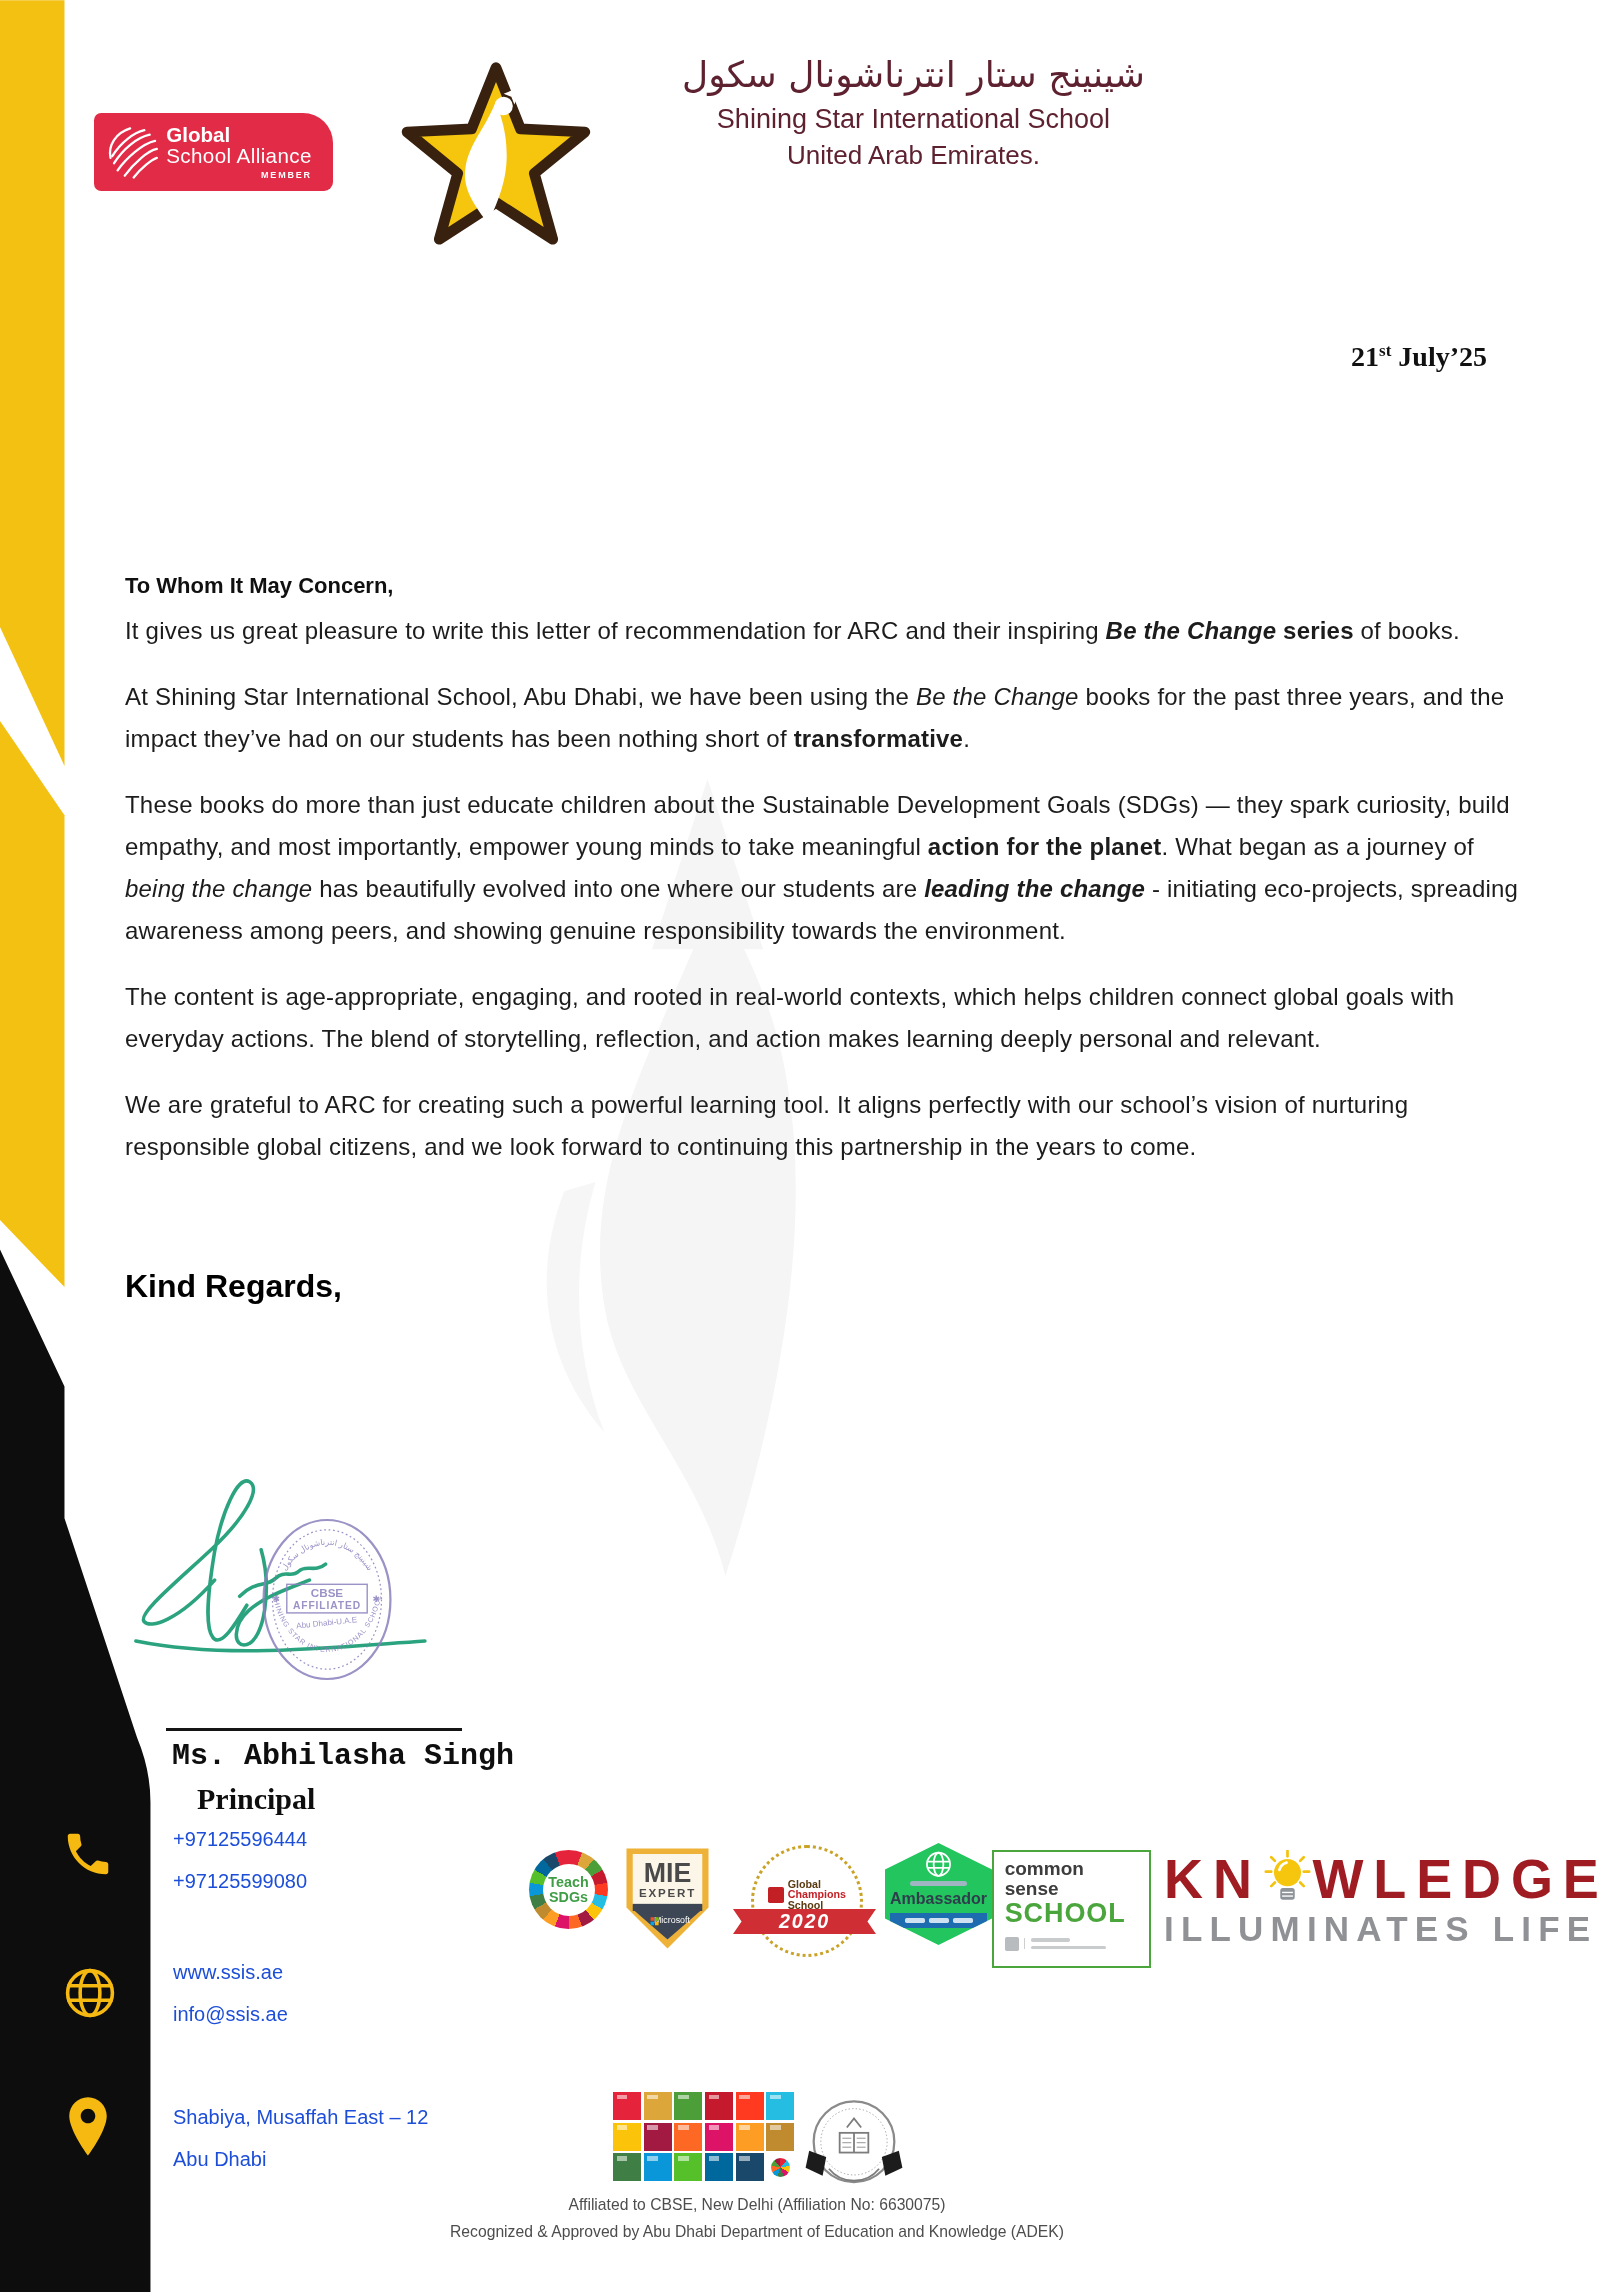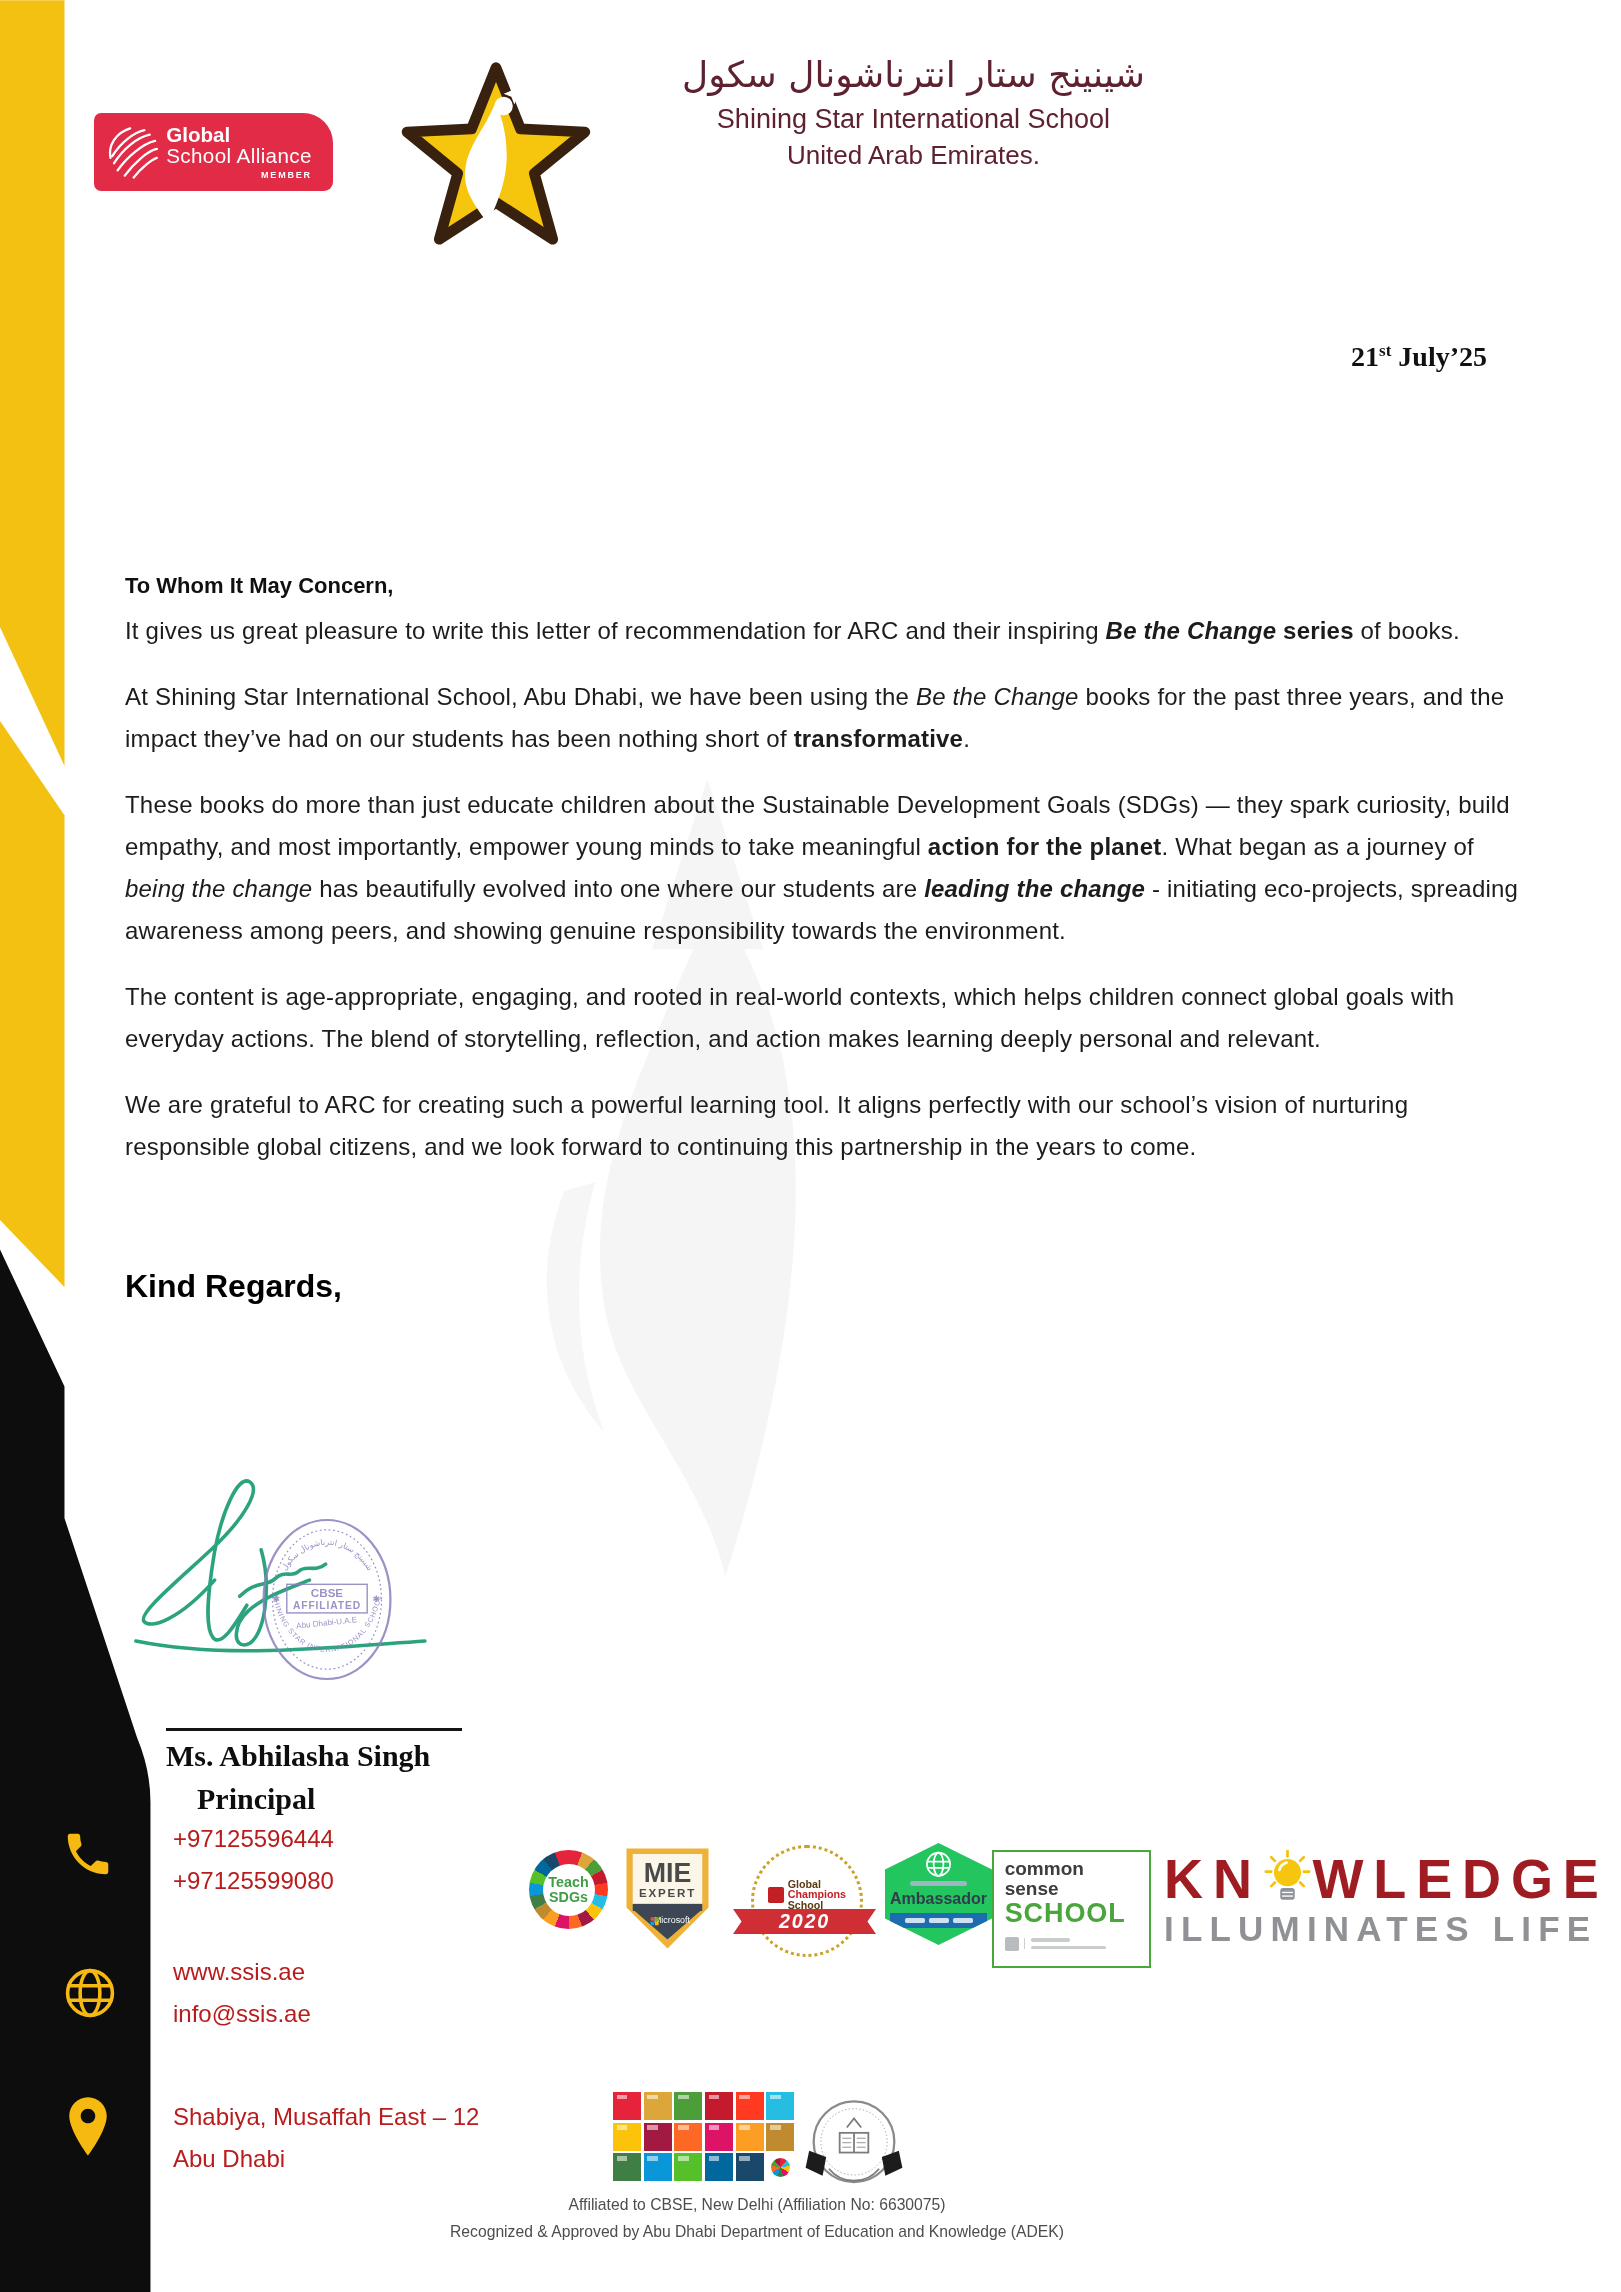--- a/index.html
+++ b/index.html
@@ -30,25 +30,25 @@
   .letter{left:125px;top:573px;width:1404px;color:#1c1c1c;}
   .salutation{text-align:left;font-size:22px;font-weight:bold;color:#101010;margin:0 0 10.7px 0;}
   .para{font-size:24px;line-height:42px;margin:0 0 24px 0;letter-spacing:0.2px;}
   .run-b{font-weight:bold;}
   .run-i{font-style:italic;}
   .run-bi{font-weight:bold;font-style:italic;}
   .closing{font-family:Liberation Sans, sans-serif;font-weight:bold;font-size:32px;color:#000000;margin-top:100px;}
 
   
   .sig-line{left:166px;top:1728px;width:296px;height:2.7px;background:#151515;}
-  .sig-name{left:166px;top:1739px;font-family:Liberation Serif, serif;font-weight:bold;font-size:30px;color:#0e0e0e;}
+  .sig-name{left:172px;top:1739px;font-family:Liberation Mono, monospace;font-weight:bold;font-size:30px;color:#0e0e0e;}
   .sig-title{left:197px;top:1782px;font-family:"Liberation Serif",serif;font-weight:bold;font-size:30px;color:#0e0e0e;}
 
   
-  .contact-text{font-size:24px;color:#b91c1c;line-height:42px;}
+  .contact-text{font-size:20px;color:#1d4ed8;line-height:42px;}
   .c-phones{left:173px;top:1818px;}
   .c-web{left:173px;top:1951px;}
   .c-addr{left:173px;top:2096px;}
 
   
   .teach{left:529px;top:1850px;width:79px;height:79px;border-radius:50%;
          background:conic-gradient(#e5243b 0 20deg,#dda63a 0 40deg,#4c9f38 0 60deg,#c5192d 0 80deg,
          #ff3a21 0 100deg,#26bde2 0 120deg,#fcc30b 0 140deg,#a21942 0 160deg,#fd6925 0 180deg,
          #dd1367 0 200deg,#fd9d24 0 220deg,#bf8b2e 0 240deg,#3f7e44 0 260deg,#0a97d9 0 280deg,
          #56c02b 0 300deg,#00689d 0 320deg,#19486a 0 340deg,#e5243b 0 360deg);

